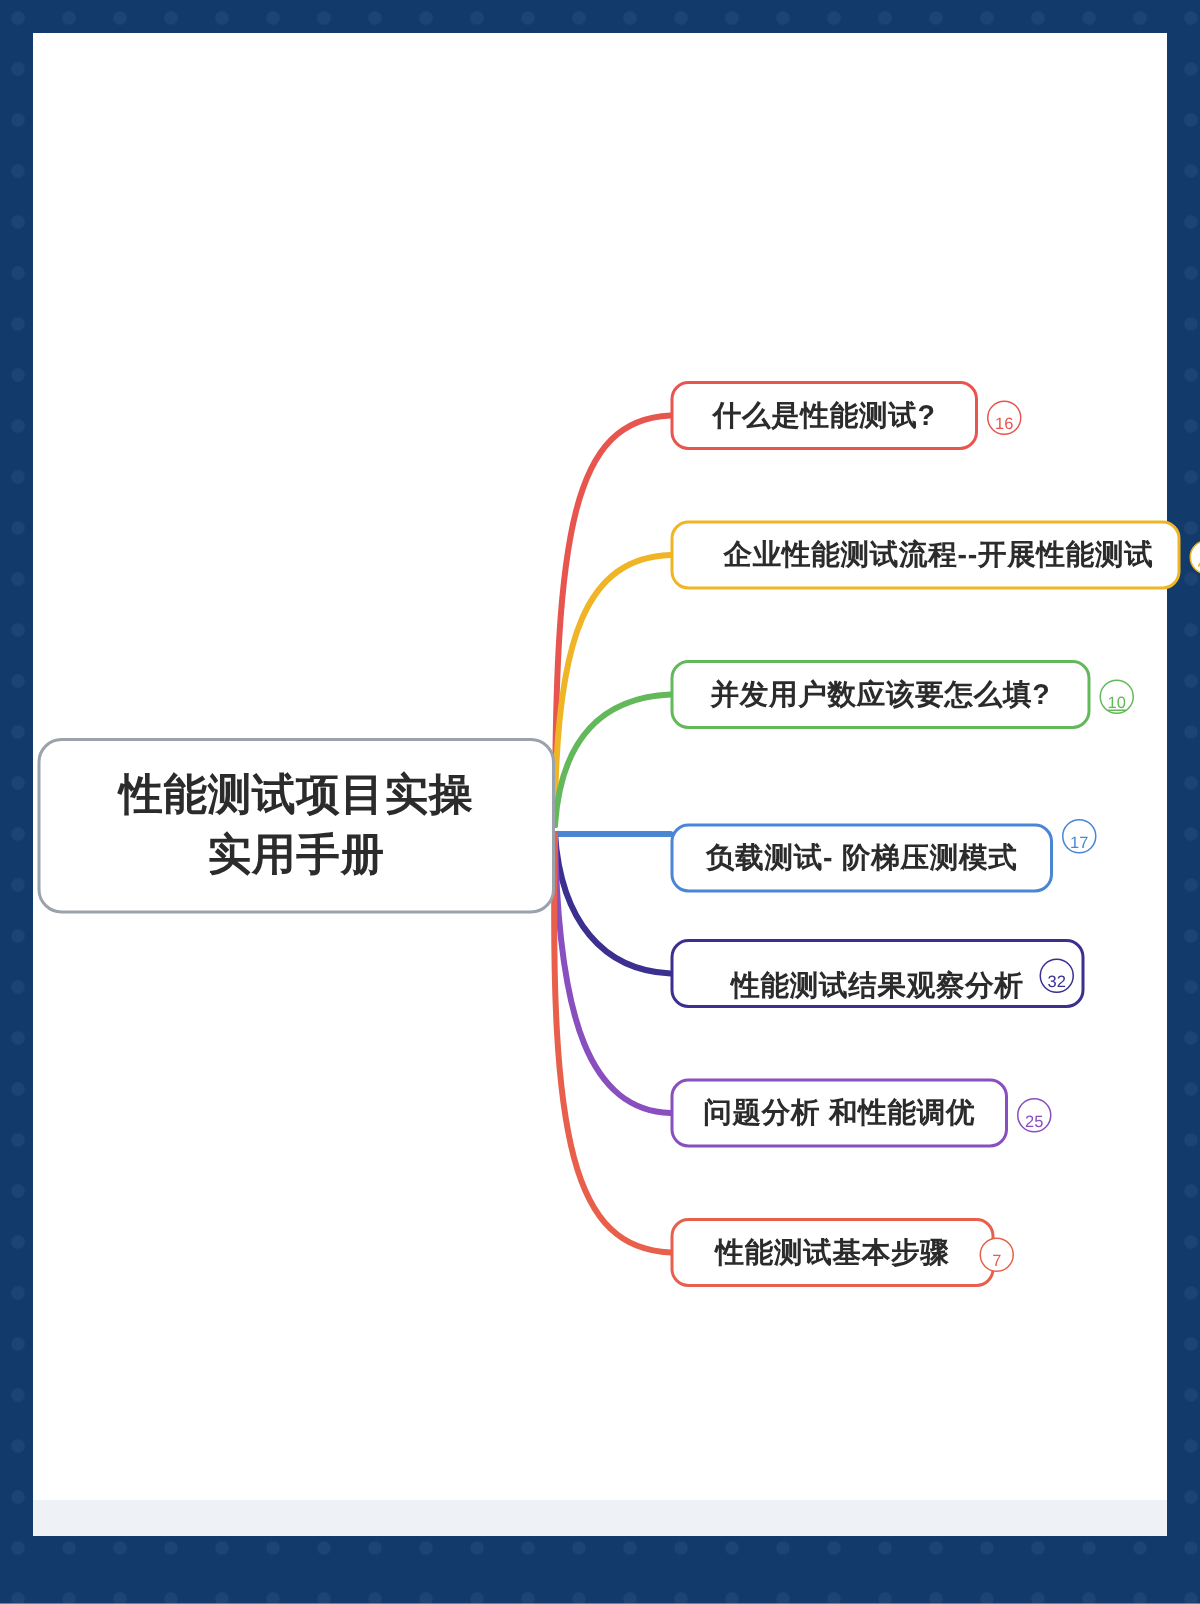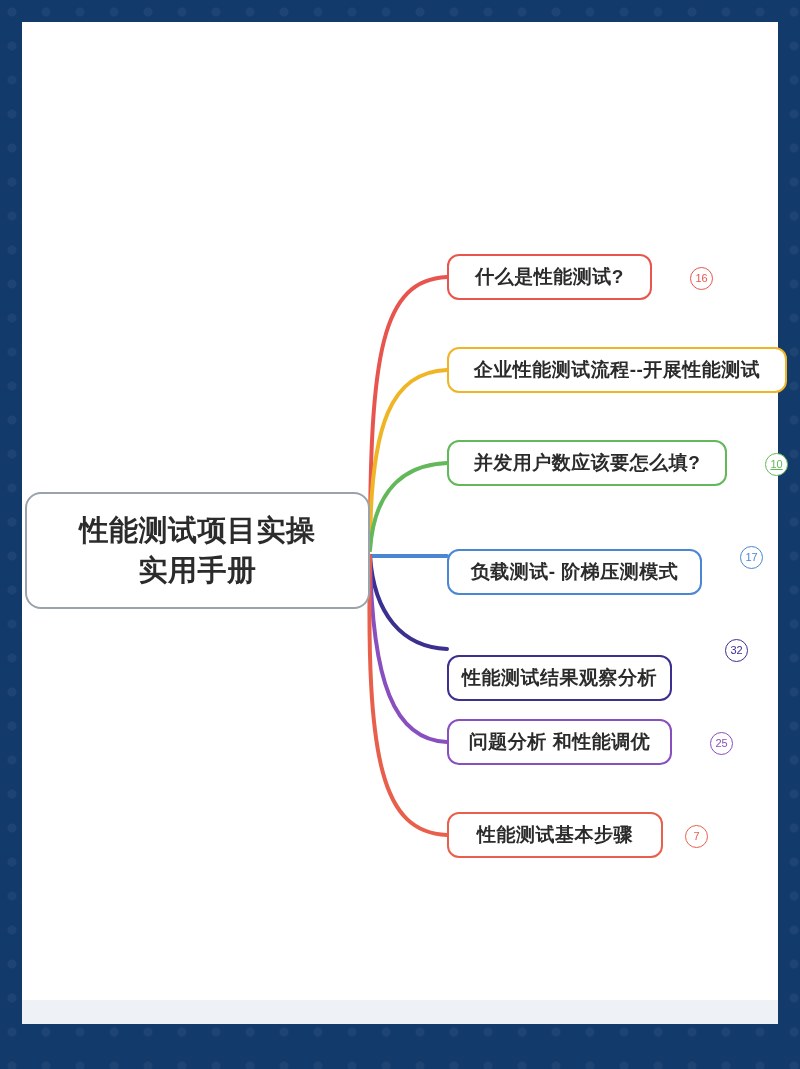--- a/index.html
+++ b/index.html
@@ -91,24 +91,23 @@
   .badge {
     position: absolute;
     width: 21px;
     height: 21px;
     border-radius: 50%;
     border: 1.5px solid currentColor;
     background: #ffffff;
     font-size: 11px;
     font-weight: normal;
     display: flex;
-    align-items: center;
+    align-items: flex-end;
     justify-content: center;
     line-height: 1;
-    margin-left: 32px;
   }
 </style>
 </head>
 <body>
 
 <div id="page-frame"></div>
 
 <div id="canvas">
   <div id="band-top"></div>
   <div id="band-bottom"></div>
@@ -137,42 +136,42 @@
     </div>
 
     <div id="root-node" class="node">
       <span style="white-space:pre-line">性能测试项目实操
 实用手册</span>
     </div>
     <div class="badge" style="left:636px; top:245px; color:#e8554e;">
       <span>16</span>
     </div>
 
-    <div class="node topic" style="left:425px; top:325px; width:340px; border-color:#efb525;">
+    <div class="node topic" style="left:425px; top:325px; width:340px; border-color:#efb525;justify-content:flex-end;">
       <span>企业性能测试流程--开展性能测试</span>
     </div>
     <div class="badge" style="left:771px; top:338px; color:#efb525;">
       <span>46</span>
     </div>
 
     <div class="node topic" style="left:425px; top:418px; width:280px; border-color:#63b85a;">
       <span>并发用户数应该要怎么填?</span>
     </div>
     <div class="badge" style="left:711px; top:431px; color:#63b85a;text-decoration:underline;">
       <span>10</span>
     </div>
 
     <div class="node topic" style="left:425px; top:511px; width:255px; border-color:#4a86d4;margin-top:16px;">
       <span>负载测试- 阶梯压测模式</span>
     </div>
     <div class="badge" style="left:686px; top:524px; color:#4a86d4;">
       <span>17</span>
     </div>
 
-    <div class="node topic" style="left:425px; top:633px; width:225px; border-color:#3b2f8f;">
+    <div class="node topic" style="left:425px; top:604px; width:276px; border-color:#3b2f8f;align-items:flex-end;">
       <span>性能测试结果观察分析</span>
     </div>
     <div class="badge" style="left:671px; top:617px; color:#3b2f8f;">
       <span>32</span>
     </div>
 
     <div class="node topic" style="left:425px; top:697px; width:225px; border-color:#8a4fbf;">
       <span>问题分析 和性能调优</span>
     </div>
     <div class="badge" style="left:656px; top:710px; color:#8a4fbf;">

